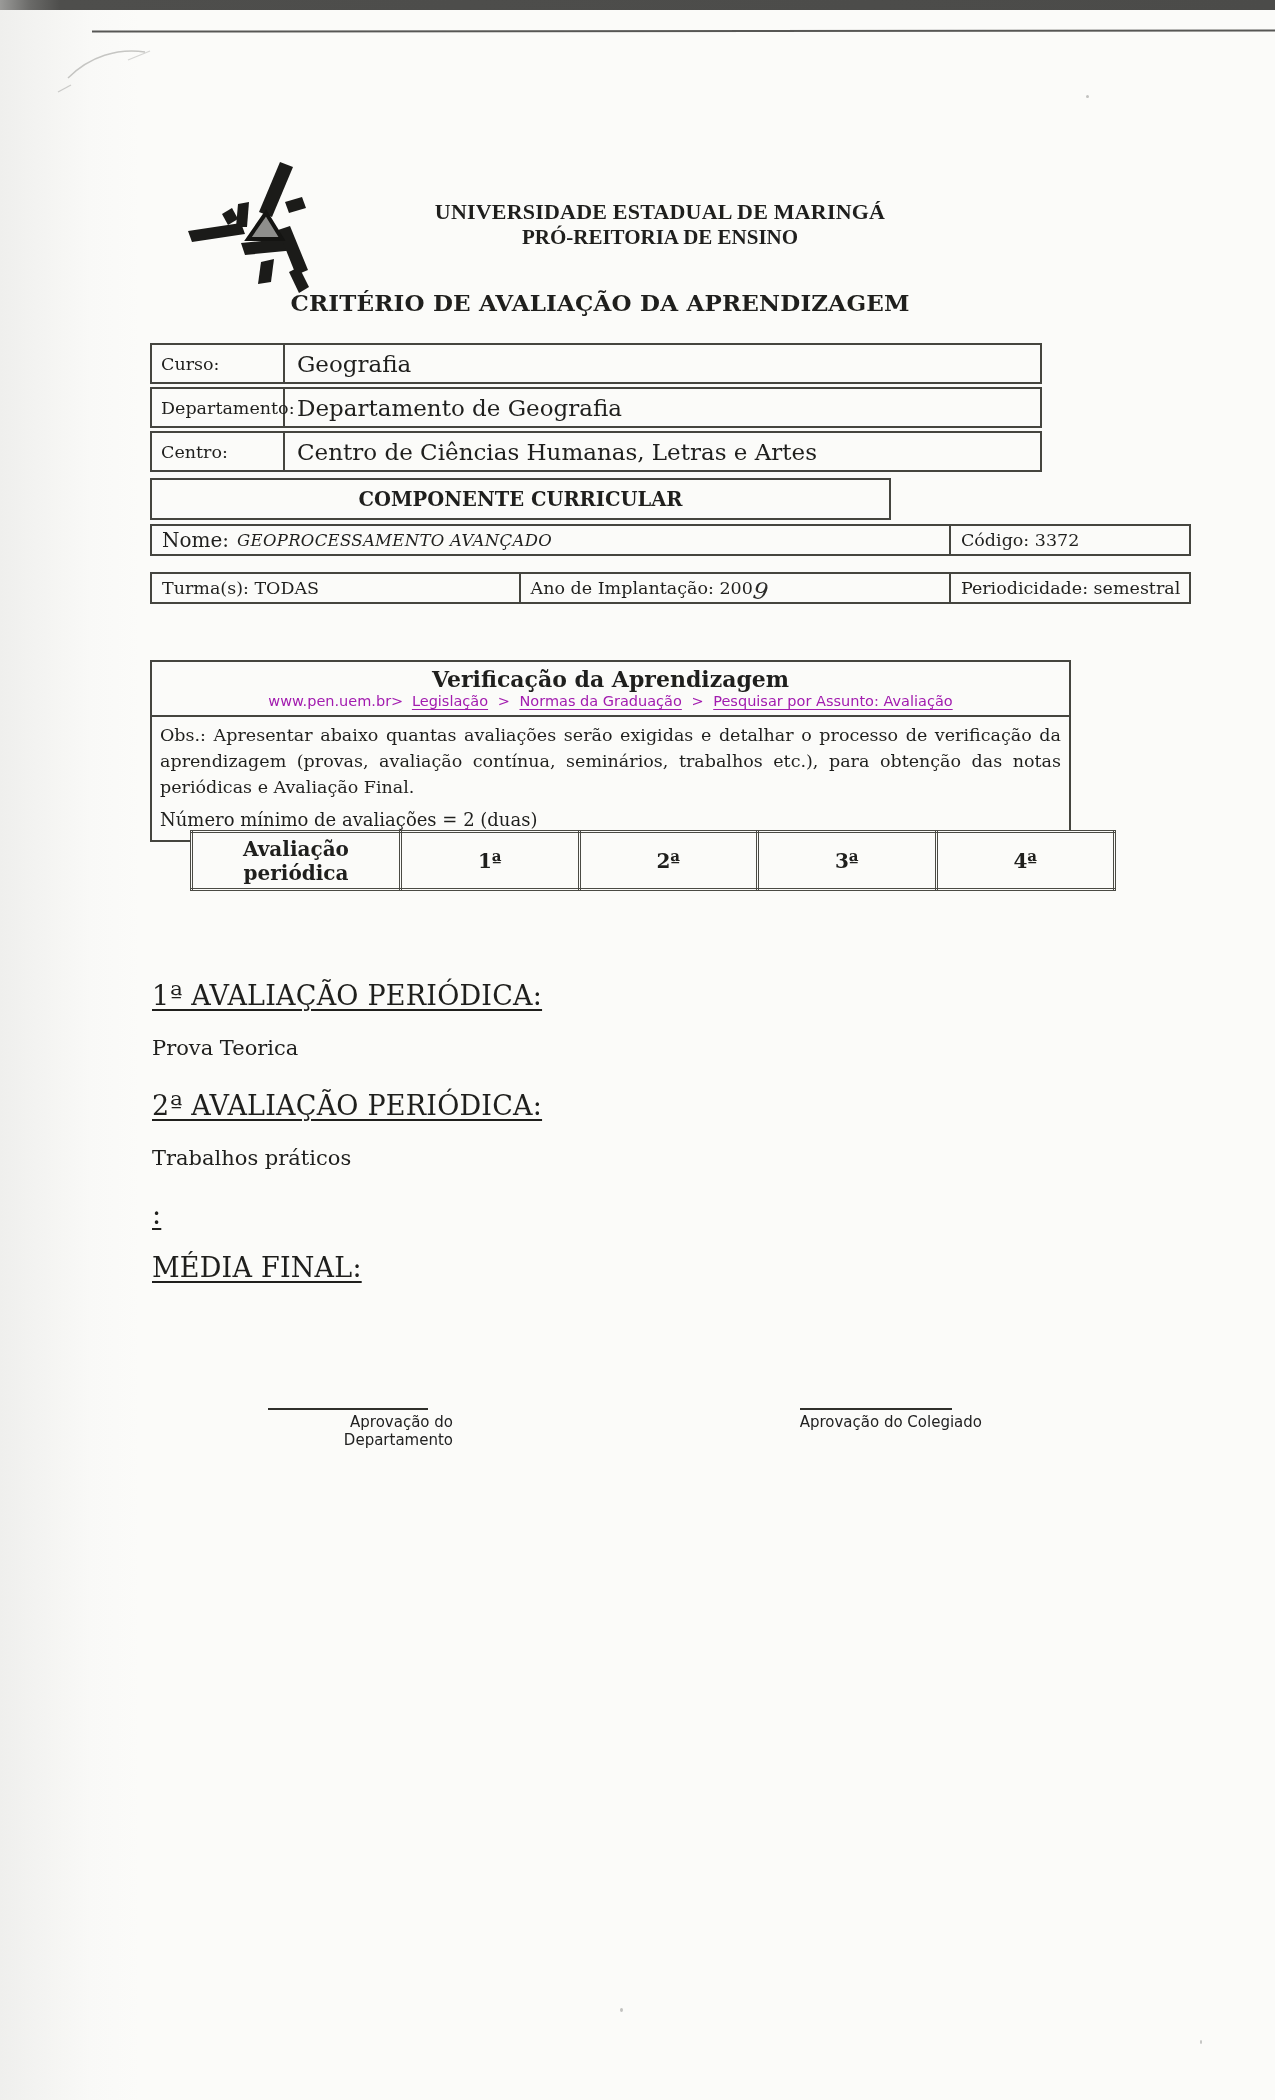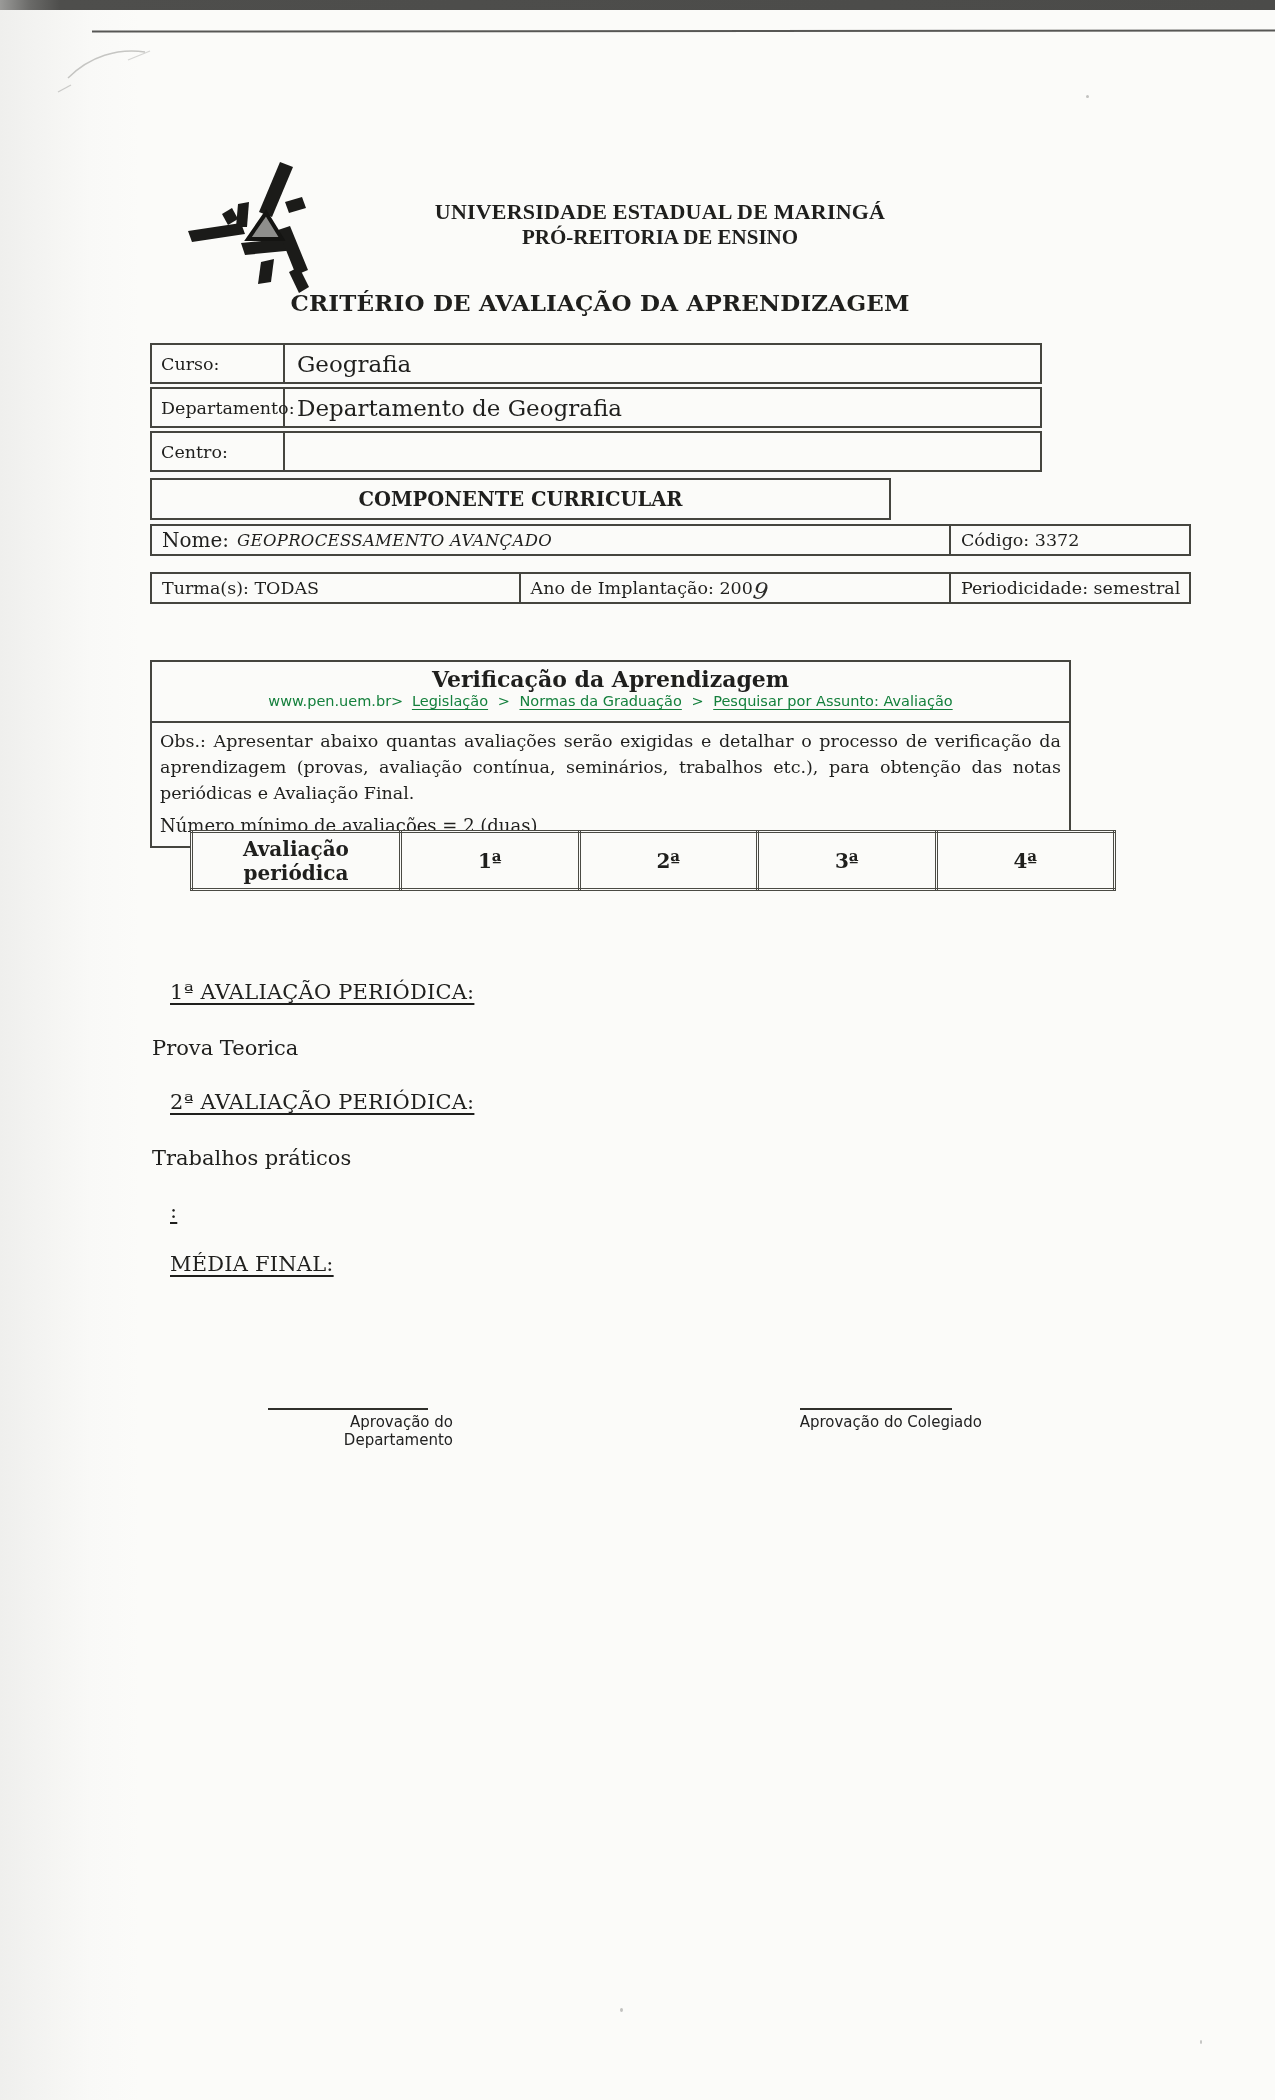--- a/index.html
+++ b/index.html
@@ -40,38 +40,38 @@
   .cell-sep{border-right:2px solid #45453f;}
   .nome-label{font-size:20px;margin-right:8px;}
   .nome-value{font-size:16.5px;letter-spacing:.3px;font-style:italic;}
   .hand-digit{display:inline-block;font-size:23px;font-style:italic;transform:rotate(9deg) translateY(3px);
               color:#2c2c2a;margin-left:1px;}
 
   
   .verif-box{position:absolute;left:150px;top:660px;width:921px;border:2px solid #45453f;
              box-sizing:border-box;background:#fbfbf9;}
   .verif-title{text-align:center;font-weight:bold;font-size:22px;padding-top:4px;line-height:26px;}
-  .verif-crumb{text-align:center;font-family:"DejaVu Sans",sans-serif;font-size:14.5px;color:#15803d;
-               padding-bottom:10px;border-bottom:2px solid #45453f;line-height:19px;}
+  .verif-crumb{text-align:center;font-family:"DejaVu Sans",sans-serif;font-size:14.5px;color:#a21caf;
+               padding-bottom:4px;border-bottom:2px solid #45453f;line-height:19px;}
   .crumb-link{text-decoration:underline;text-underline-offset:3px;}
   .crumb-sep{margin:0 5px;}
   .crumb-prefix{margin-right:4px;}
   .verif-obs{padding:5px 8px 8px 8px;font-size:17.5px;line-height:26px;text-align:justify;}
   .verif-min{padding:0 8px 8px 8px;font-size:18px;line-height:24px;}
 
   
   .peso-table{position:absolute;left:190px;top:830px;border-collapse:collapse;table-layout:fixed;width:926px;
               background:#fbfbf9;border:3px double #4a4a44;}
   .peso-table td{border:3px double #4a4a44;text-align:center;font-weight:bold;font-size:20px;
                  height:55px;padding:0;}
   .peso-table td.first{width:206px;}
 
   
-  .sec-h{position:absolute;left:152px;font-size:21px;text-decoration:underline;
-         text-decoration-thickness:1.5px;text-underline-offset:4px;letter-spacing:.2px;margin-left:18px;}
+  .sec-h{position:absolute;left:152px;font-size:27px;text-decoration:underline;
+         text-decoration-thickness:1.5px;text-underline-offset:4px;letter-spacing:.2px;}
   .sec-b{position:absolute;left:152px;font-size:21px;}
 
   
   .sig{position:absolute;top:1408px;text-align:right;}
   .sig-rule{border-top:2px solid #30302c;height:0;margin:0 auto;}
   .sig-caption{margin-top:3px;font-family:"DejaVu Sans",sans-serif;font-size:15px;color:#222;}
 </style>
 </head>
 <body>
 
@@ -114,20 +114,21 @@
     <div class="info-row">
       <div class="info-label">Curso:</div>
       <div class="info-value">Geografia</div>
     </div>
     <div class="info-row">
       <div class="info-label">Departamento:</div>
       <div class="info-value">Departamento de Geografia</div>
     </div>
     <div class="info-row">
       <div class="info-label">Centro:</div>
+      <div class="info-value">Centro de Ciências Humanas, Letras e Artes</div>
     </div>
   </div>
 
   <div class="comp-header">COMPONENTE CURRICULAR</div>
 
   <div class="comp-row" style="top:524px;">
     <div class="comp-cell cell-sep" style="width:802px;">
       <span class="nome-label">Nome:</span>
       <span class="nome-value">GEOPROCESSAMENTO AVANÇADO</span>
     </div>

